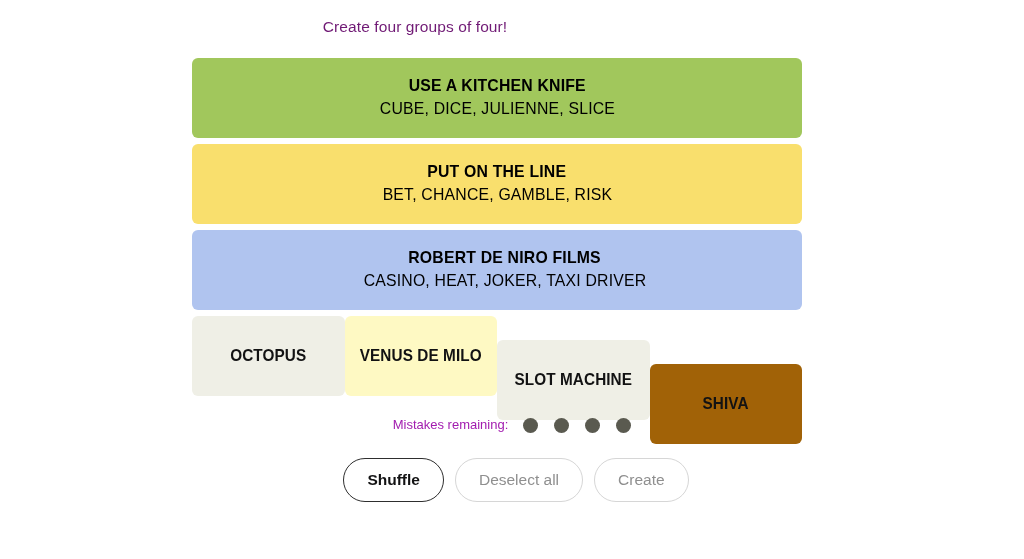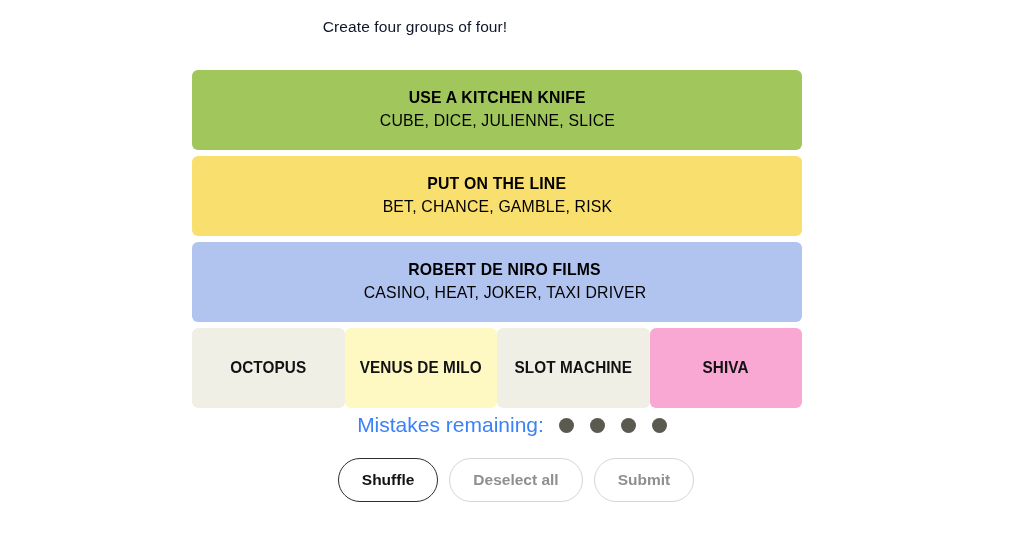--- a/index.html
+++ b/index.html
@@ -19,29 +19,29 @@
   }
 
   
   .tagline {
     position: absolute;
     left: 0; top: 17px;
     width: 830px;
     text-align: center;
     font-size: 15.5px;
     line-height: 20px;
-    color: #0f172a;
+    color: #701a75;
     letter-spacing: 0.1px;
   }
 
   
   .board {
     position: absolute;
     left: 192px;
-    top: 70px;
+    top: 58px;
     width: 610px;
   }
   .solved-row {
     height: 80px;
     width: 610px;
     border-radius: 6px;
     margin-bottom: 6px;
     display: flex;
     flex-direction: column;
     align-items: center;
@@ -95,22 +95,22 @@
     position: absolute;
     left: 0;
     top: 415px;
     width: 1024px;
     display: flex;
     align-items: center;
     justify-content: center;
     gap: 9px;
   }
   .mistakes-label {
-    font-size: 21px;
-    color: #3b82f6;
+    font-size: 13px;
+    color: #a21caf;
     line-height: 20px;
   }
   .dots {
     display: flex;
     align-items: center;
     gap: 16px;
     margin-left: 6px;
   }
   .dot {
     width: 15px;
@@ -144,21 +144,21 @@
     white-space: nowrap;
   }
   .btn.enabled {
     border: 1.6px solid #2e2e2e;
     color: #121213;
     font-weight: bold;
   }
   .btn.disabled {
     border: 1.3px solid #d6d6d6;
     color: #8f8f8f;
-    font-weight: bold;
+    font-weight: normal;
   }
 </style>
 </head>
 <body>
 
 <div id="app">
 
   <div class="tagline">Create four groups of four!</div>
 
   <div class="board">
@@ -178,39 +178,39 @@
       <div class="solved-words">CASINO, HEAT, JOKER, TAXI DRIVER</div>
     </div>
 
     <div class="tile-row">
       <div class="tile" style="background: rgb(239, 239, 230);">
         <span class="tile-label">OCTOPUS</span>
       </div>
       <div class="tile" style="background: #fef9c3;">
         <span class="tile-label">VENUS DE MILO</span>
       </div>
-      <div class="tile" style="background: rgb(239, 239, 230);">
+      <div class="tile" style="background: rgb(239, 239, 230); margin-top: 24px;">
         <span class="tile-label">SLOT MACHINE</span>
       </div>
-      <div class="tile" style="background: #f9a8d4;">
+      <div class="tile" style="background: #a16207; margin-top: 48px;">
         <span class="tile-label">SHIVA</span>
       </div>
     </div>
 
   </div>
 
   <div class="mistakes">
     <span class="mistakes-label">Mistakes remaining:</span>
     <span class="dots">
       <span class="dot" style="background: rgb(90, 90, 80);"></span>
       <span class="dot" style="background: rgb(90, 90, 80);"></span>
       <span class="dot" style="background: rgb(90, 90, 80);"></span>
       <span class="dot" style="background: rgb(90, 90, 80);"></span>
     </span>
   </div>
 
   <div class="controls">
     <div class="btn enabled">Shuffle</div>
     <div class="btn disabled">Deselect all</div>
-    <div class="btn disabled">Submit</div>
+    <div class="btn disabled">Create</div>
   </div>
 
 </div>
 
 </body></html>

